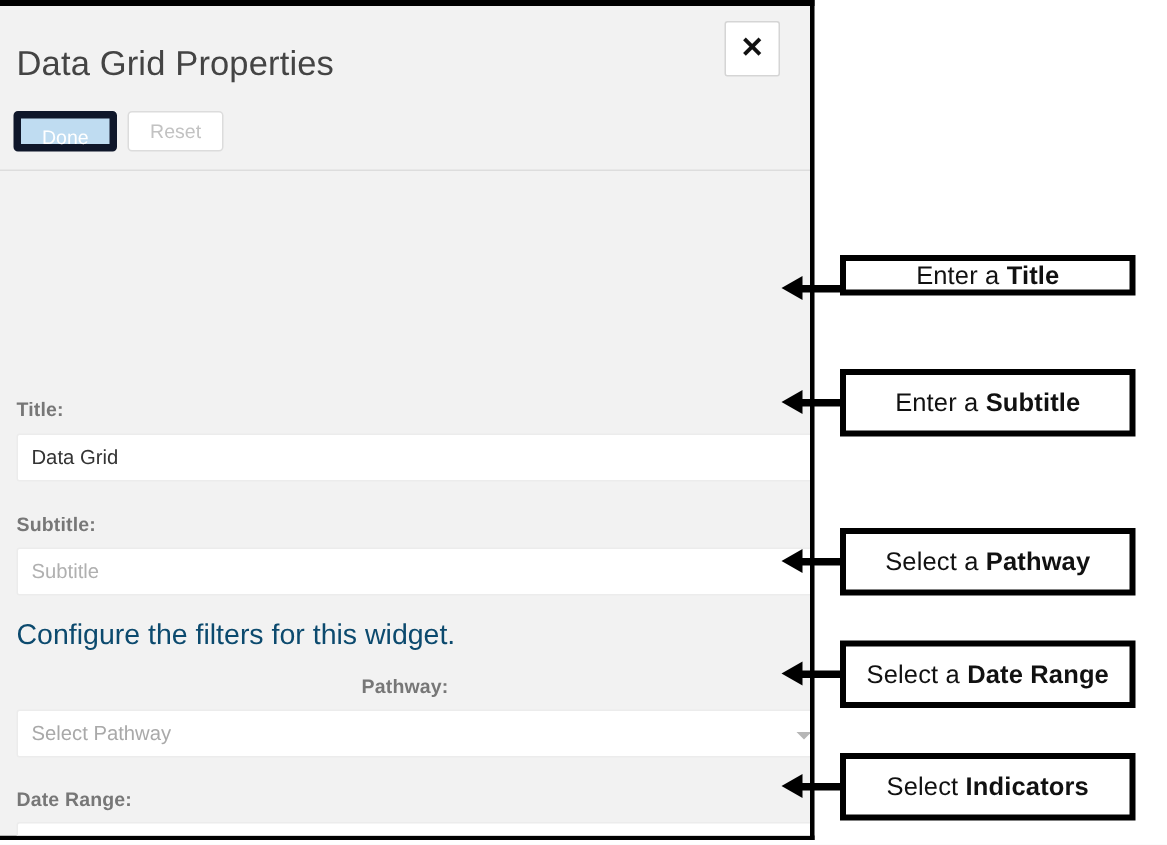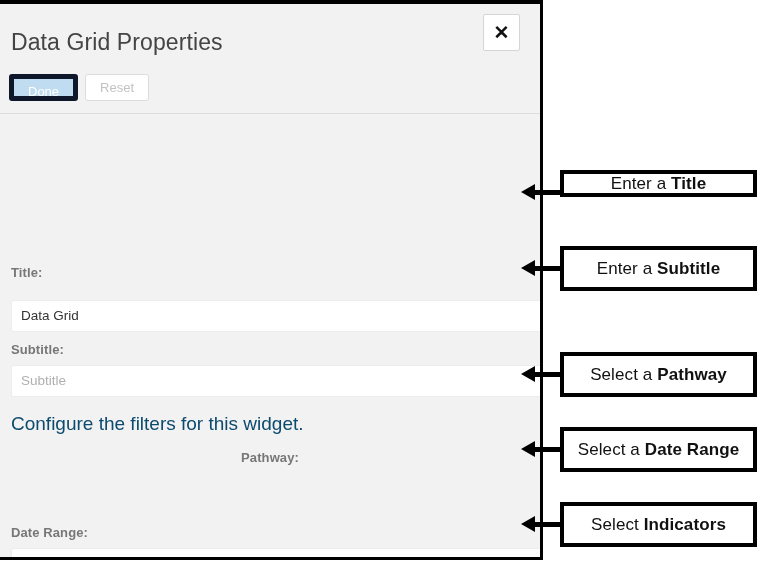--- a/index.html
+++ b/index.html
@@ -164,21 +164,21 @@
 
   .help-text {
     font-size: 19px;
     color: #0c4a6e;
     line-height: 16px;
   }
 
   
   .slot { position: absolute; left: 11px; right: 11px; }
   #lbl-title   { top: 151px; }
-  #inp-title   { top: 175px; margin-top: 11px; }
+  #inp-title   { top: 175px; }
   #lbl-sub     { top: 228px; }
   #inp-sub     { top: 251px; }
   #help        { top: 302px; }
   #lbl-path    { top: 336px; text-align: center; }
   #sel-path    { top: 359px; }
   #lbl-date    { top: 411px; }
   #sel-date    { top: 434px; }
 
   
   .callout {
@@ -248,20 +248,24 @@
 
     <div class="slot field-label" id="lbl-title">Title:</div>
     <div class="slot field-input" id="inp-title">Data Grid</div>
 
     <div class="slot field-label" id="lbl-sub">Subtitle:</div>
     <div class="slot field-input placeholder" id="inp-sub">Subtitle</div>
 
     <div class="slot help-text" id="help">Configure the filters for this widget.</div>
 
     <div class="slot field-label" id="lbl-path">Pathway:</div>
+    <div class="slot field-select" id="sel-path">
+      <span>Select Pathway</span>
+      <span class="caret"></span>
+    </div>
 
     <div class="slot field-label" id="lbl-date">Date Range:</div>
     <div class="slot field-select" id="sel-date">
       <span>Select date ranges</span>
       
     </div>
 
   </div>
 </div>
 

